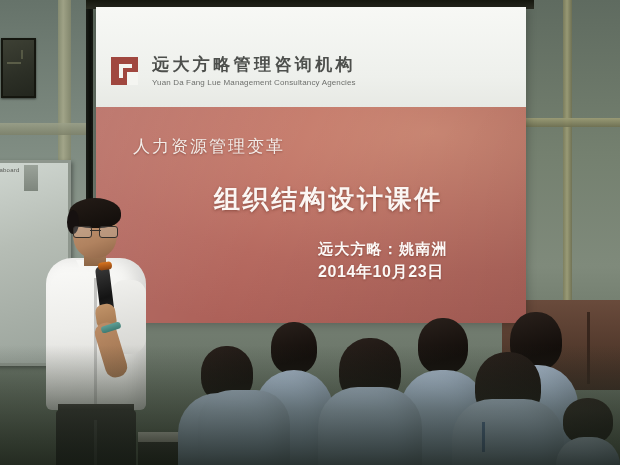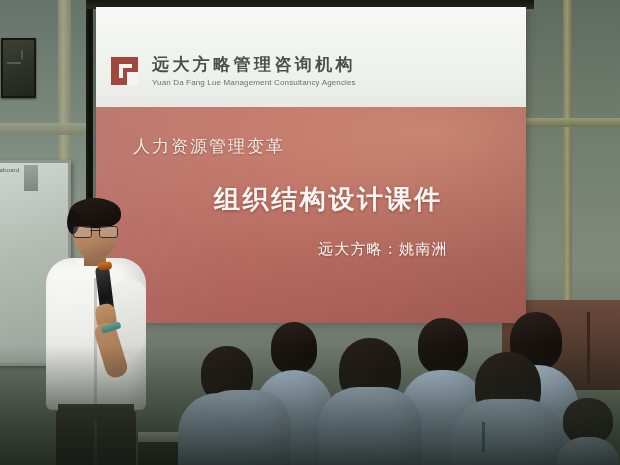--- a/index.html
+++ b/index.html
@@ -195,21 +195,21 @@
     font-size:17px;color:#f3ece8;letter-spacing:2px;
     text-shadow:0 1px 2px rgba(90,40,30,.45);white-space:nowrap;
   }
   .main-title{
     position:absolute;left:118px;top:75px;
     font-size:26px;font-weight:700;color:#fbf6f3;letter-spacing:2.6px;
     text-shadow:0 1px 3px rgba(90,35,25,.5);white-space:nowrap;
   }
   .presenter{
     position:absolute;left:222px;top:133px;
-    font-size:15px;font-weight:400;color:#fcf8f6;letter-spacing:1.2px;
+    font-size:15px;font-weight:700;color:#fcf8f6;letter-spacing:1.2px;
     text-shadow:0 1px 2px rgba(90,35,25,.45);white-space:nowrap;
   }
   .talk-date{
     position:absolute;left:222px;top:155px;
     font-size:16px;font-weight:700;color:#fcf8f6;letter-spacing:.6px;
     text-shadow:0 1px 2px rgba(90,35,25,.45);white-space:nowrap;
   }
   .url-watermark{
     position:absolute;left:298px;top:188px;
     font-size:11px;color:rgba(255,245,240,.34);letter-spacing:.4px;
@@ -388,20 +388,21 @@
         </div>
       </div>
 
     </div>
 
     <div class="slide-body">
       <div class="body-sheen"></div>
       <div class="subtitle-line">人力资源管理变革</div>
       <div class="main-title">组织结构设计课件</div>
       <div class="presenter">远大方略：姚南洲</div>
+      <div class="talk-date">2014年10月23日</div>
     </div>
   </div>
 
   <div class="presenter-fig">
     <div class="p-shirt"></div>
     <div class="p-sleeve-r"></div>
     <div class="p-collar-l"></div>
     <div class="p-collar-r"></div>
     <div class="p-placket"></div>
     <div class="p-neck"></div>

